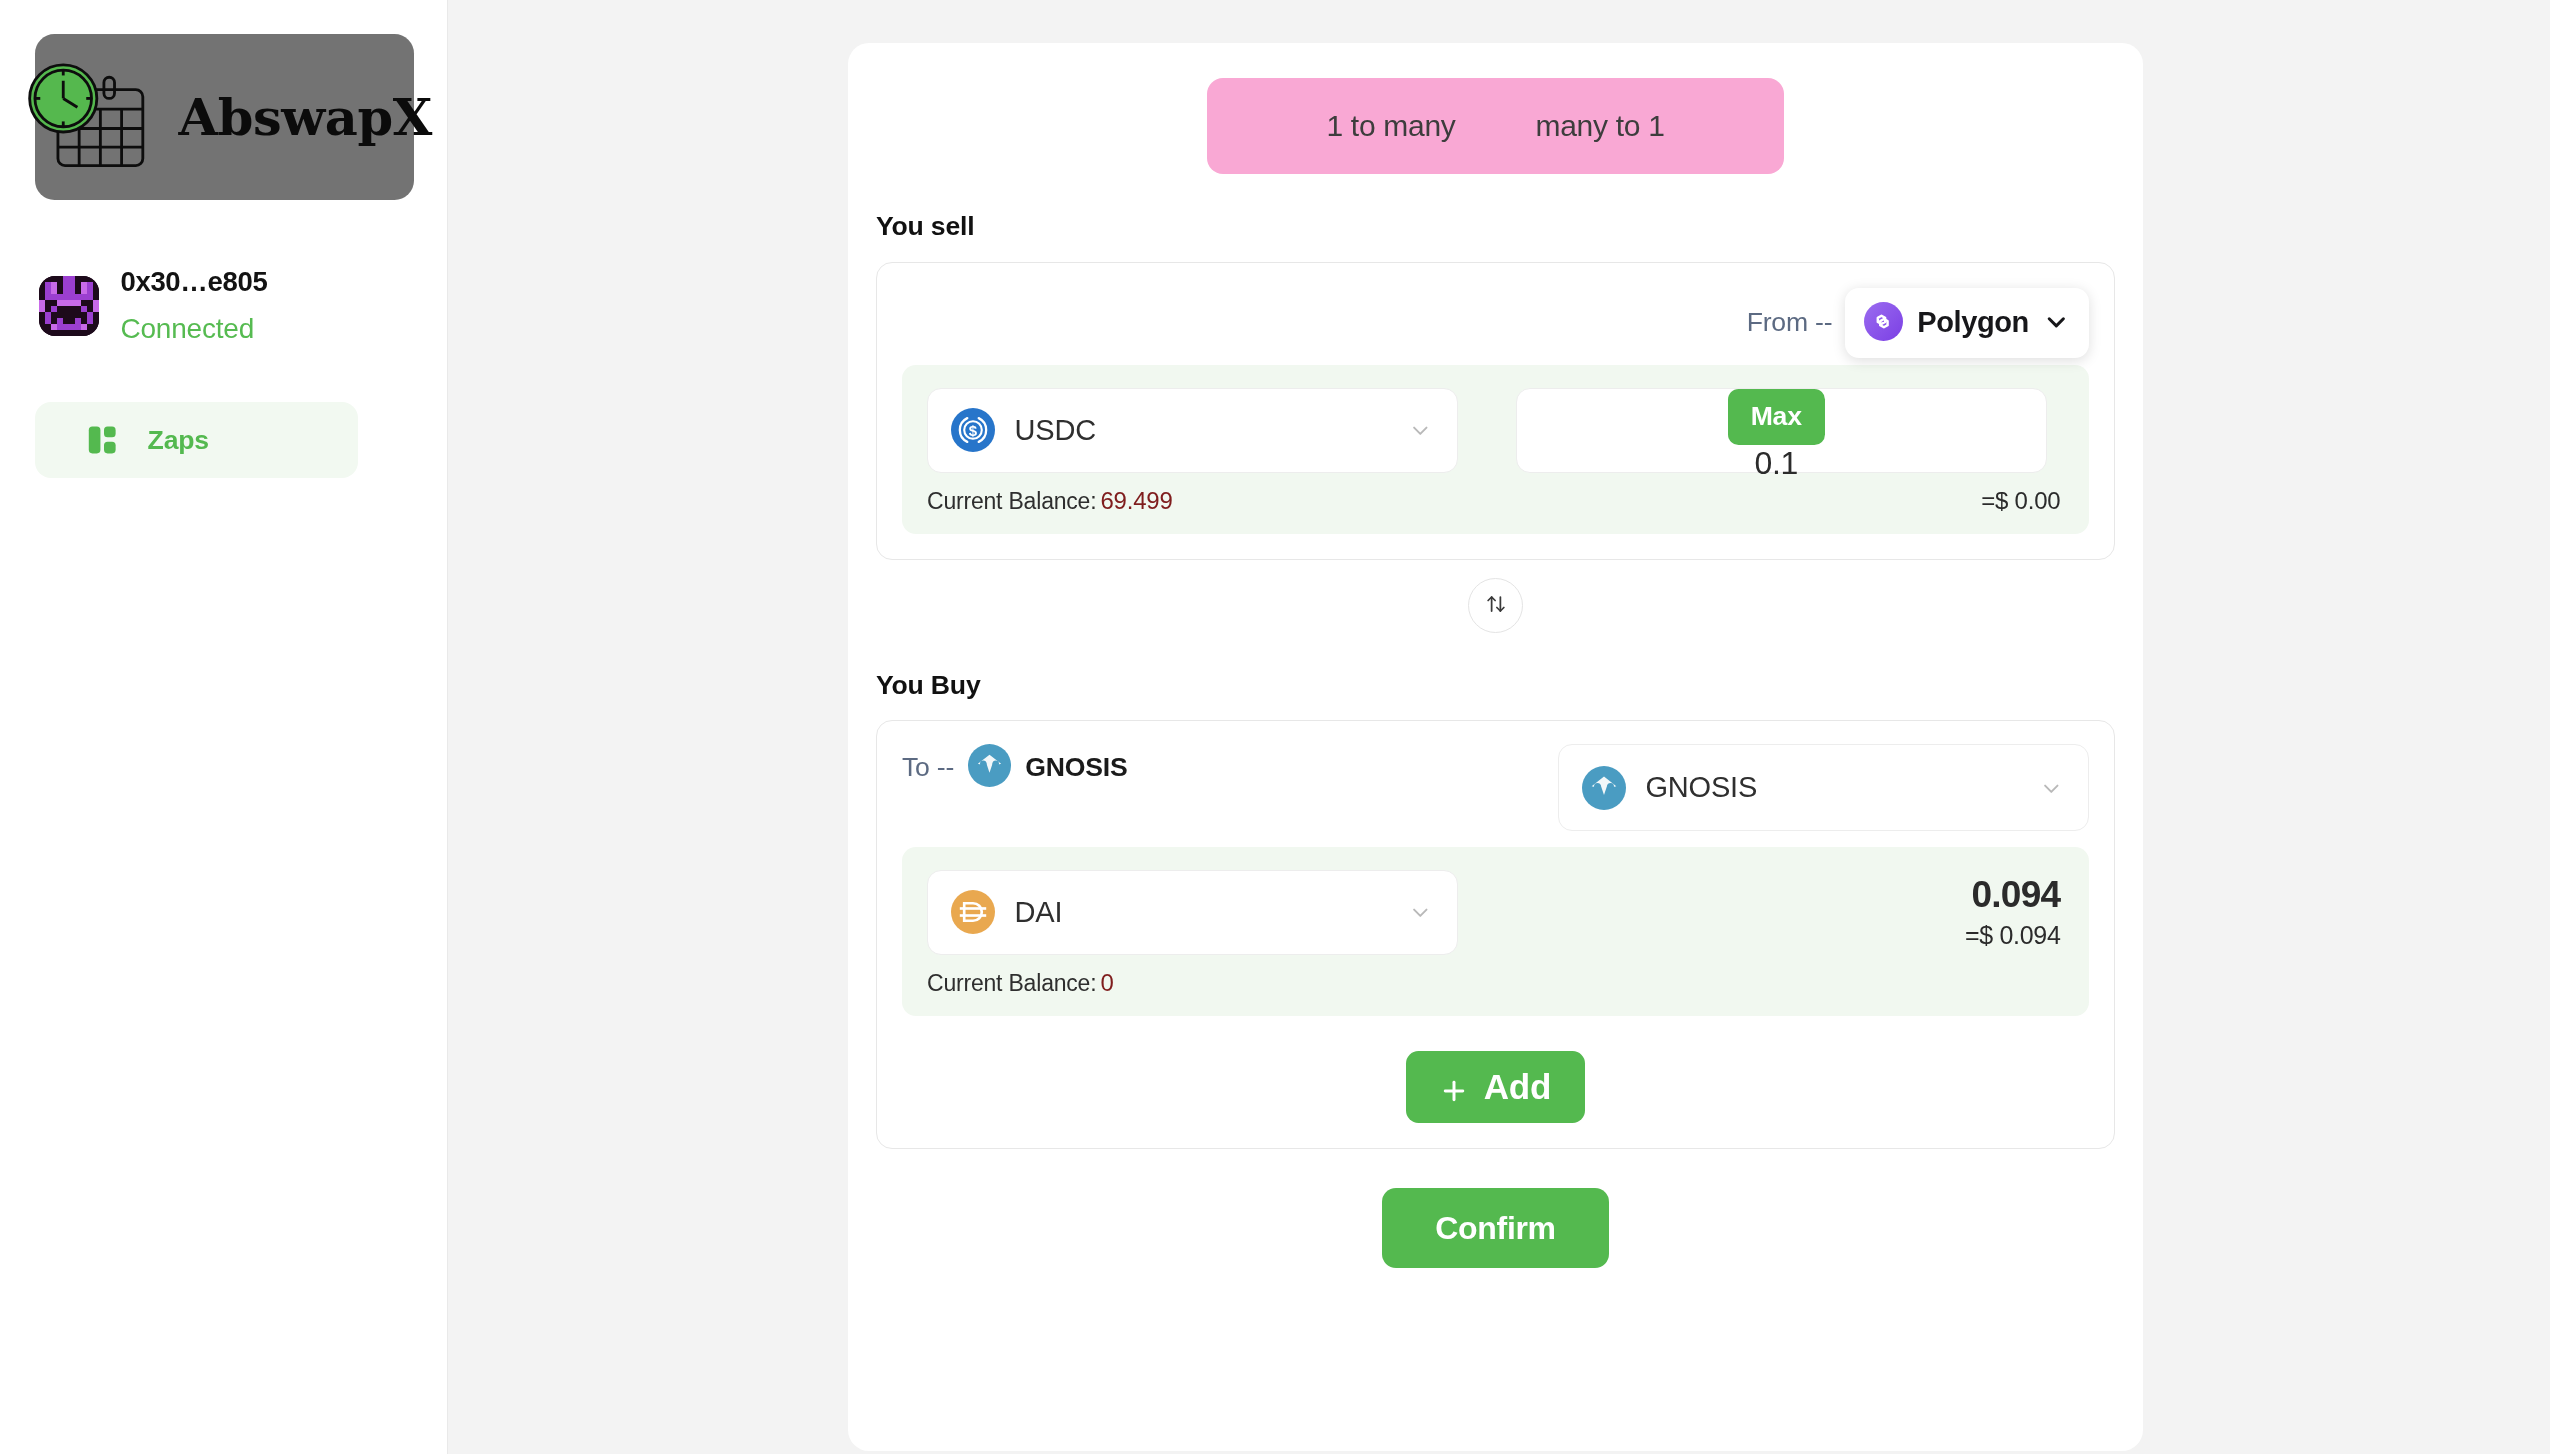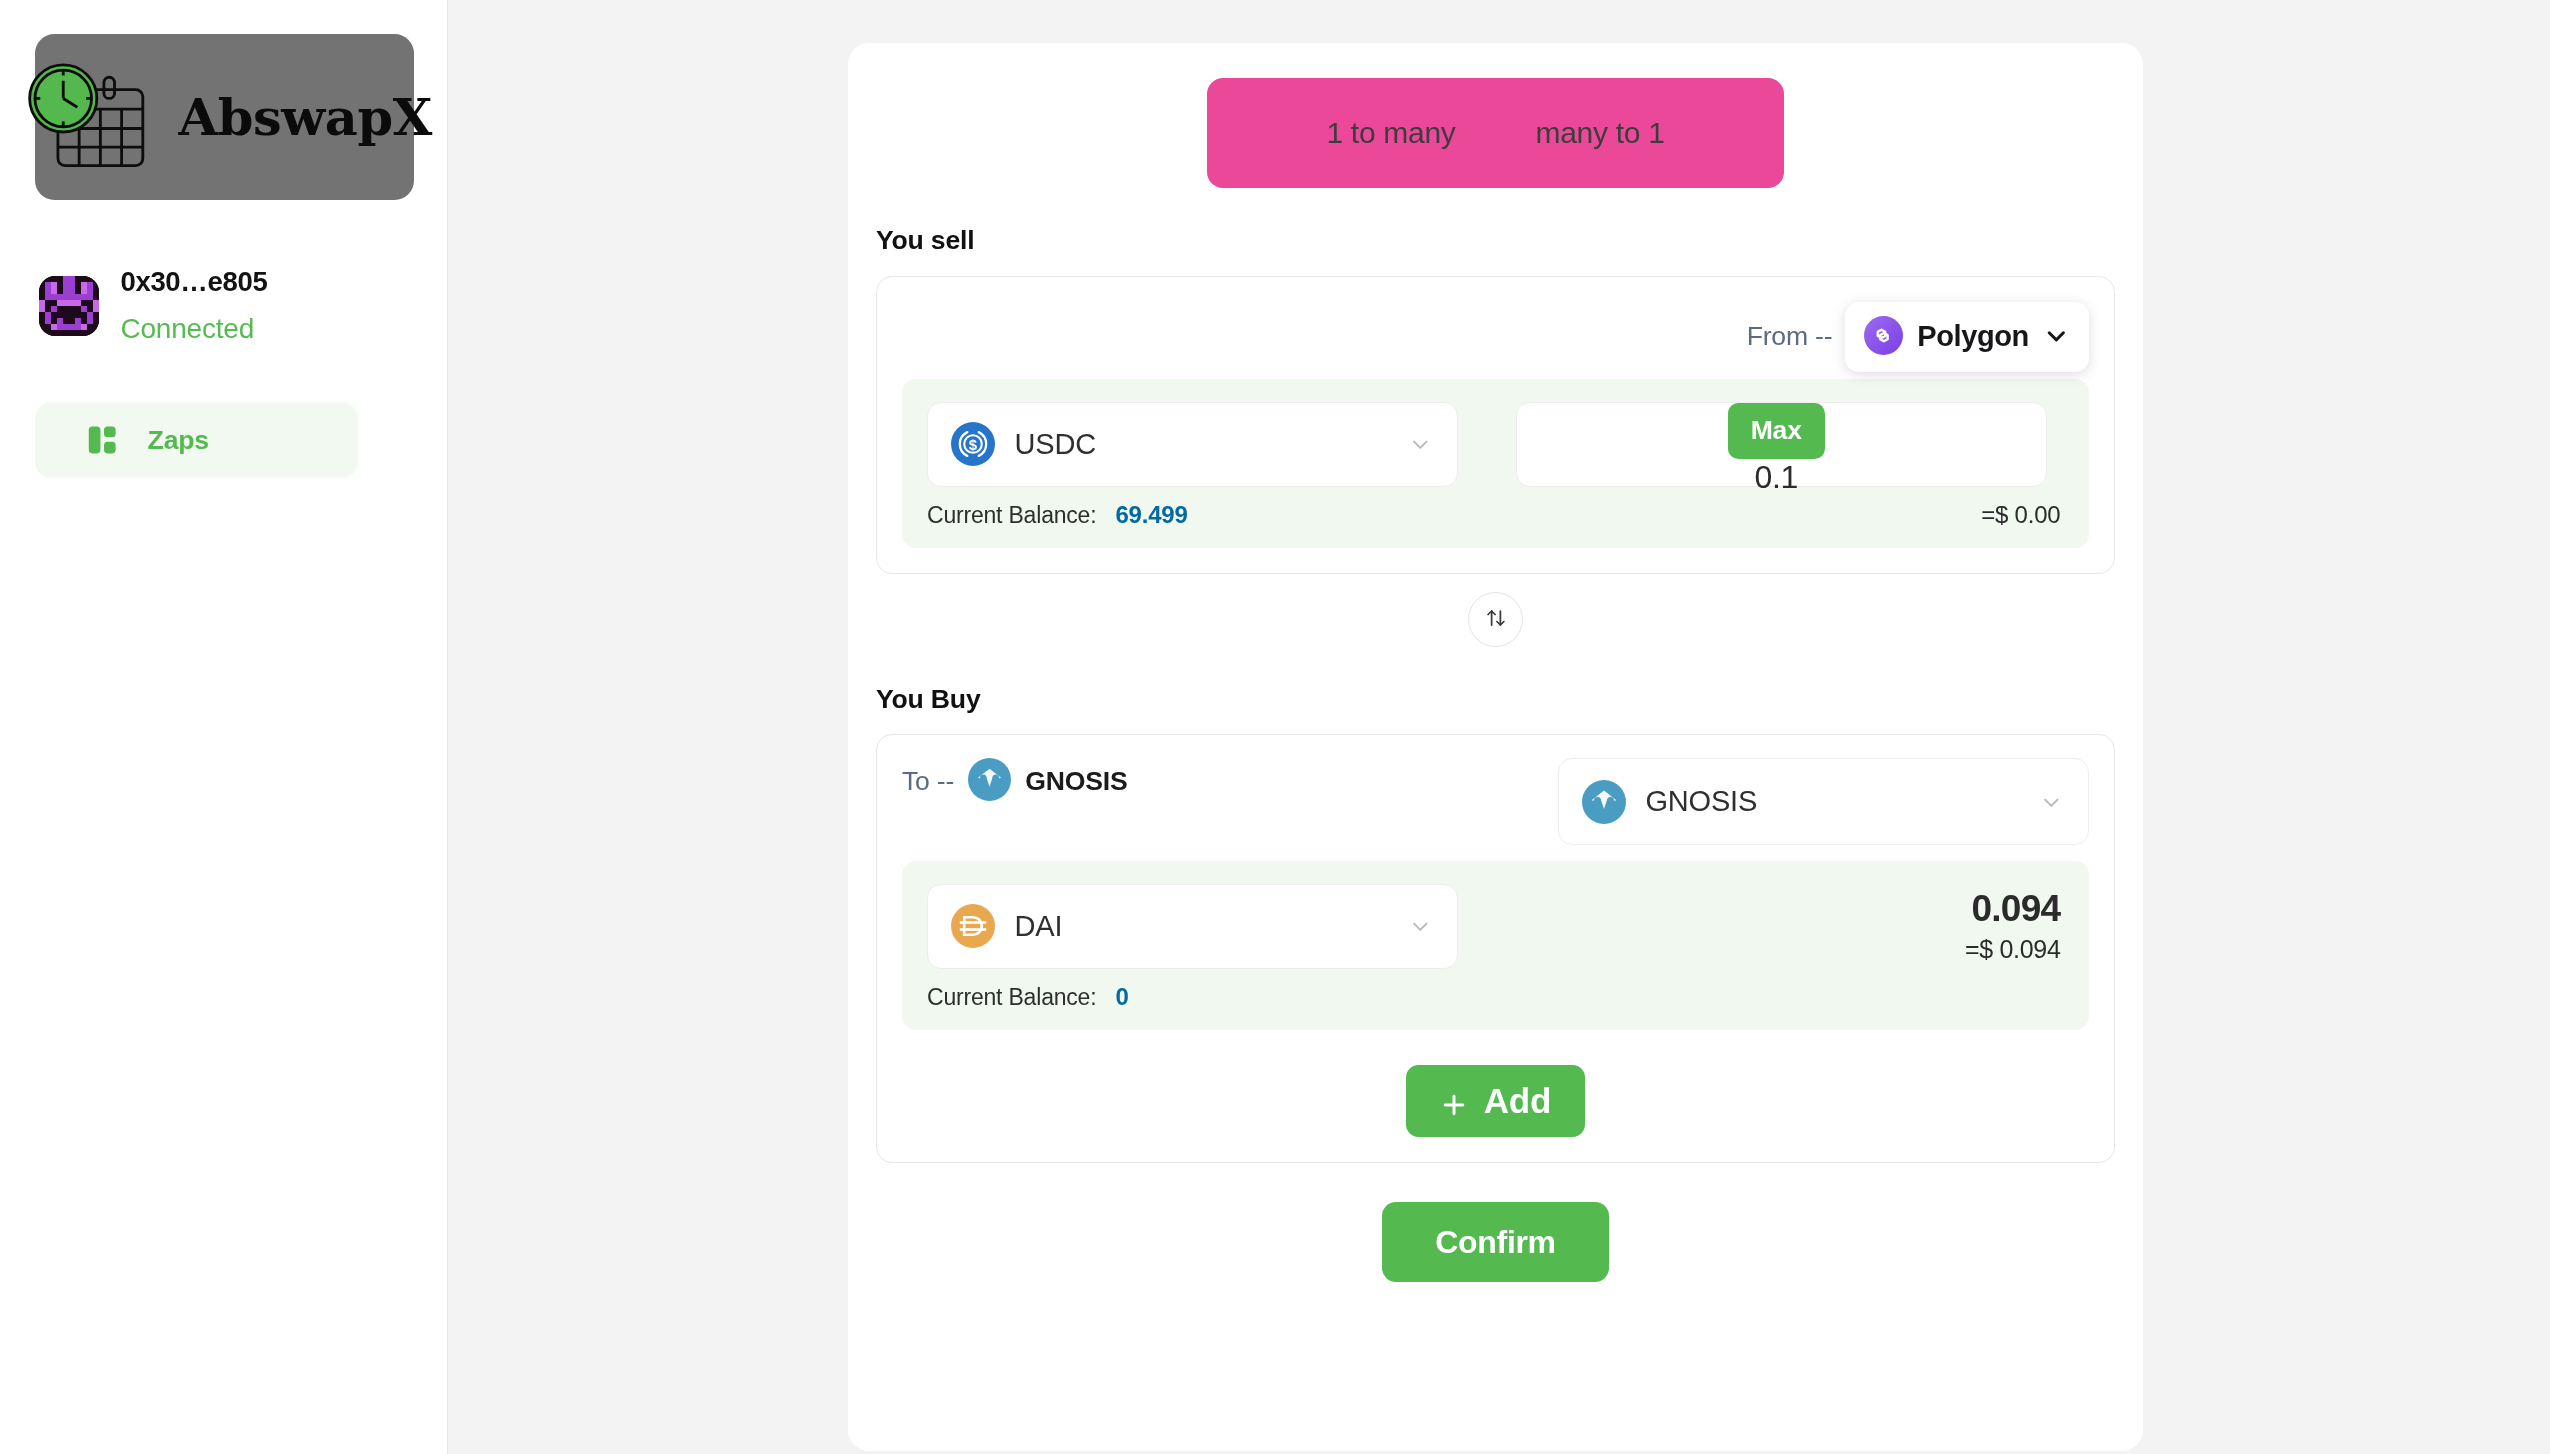--- a/index.html
+++ b/index.html
@@ -111,23 +111,23 @@
     width: 1295px;
     height: 1408px;
     background: #ffffff;
     border-radius: 21px;
     padding: 0;
   }
 
   
   .mode-tabs {
     width: 577px;
-    height: 110px;
+    height: 96px;
     margin: 35px auto 0 auto;
-    background: #ec4899;
+    background: #f9a8d4;
     border-radius: 16px;
     display: flex;
     align-items: center;
     justify-content: center;
     gap: 80px;
   }
   .mode-tab {
     font-size: 30px;
     color: #3d3d3d;
     letter-spacing: -0.3px;
@@ -252,23 +252,23 @@
     margin-top: 14px;
     padding-right: 3.5px;
   }
   .balance-text {
     font-size: 23px;
     color: #2e2e2e;
     letter-spacing: -0.2px;
   }
   .balance-val {
     font-size: 24px;
-    font-weight: 700;
-    color: #0369a1;
-    margin-left: 19px;
+    font-weight: 400;
+    color: #7f1d1d;
+    margin-left: 4px;
   }
   .usd-text {
     font-size: 24px;
     color: #2b2b2b;
     letter-spacing: -0.2px;
   }
 
   
   .swap-toggle-wrap {
     display: flex;

